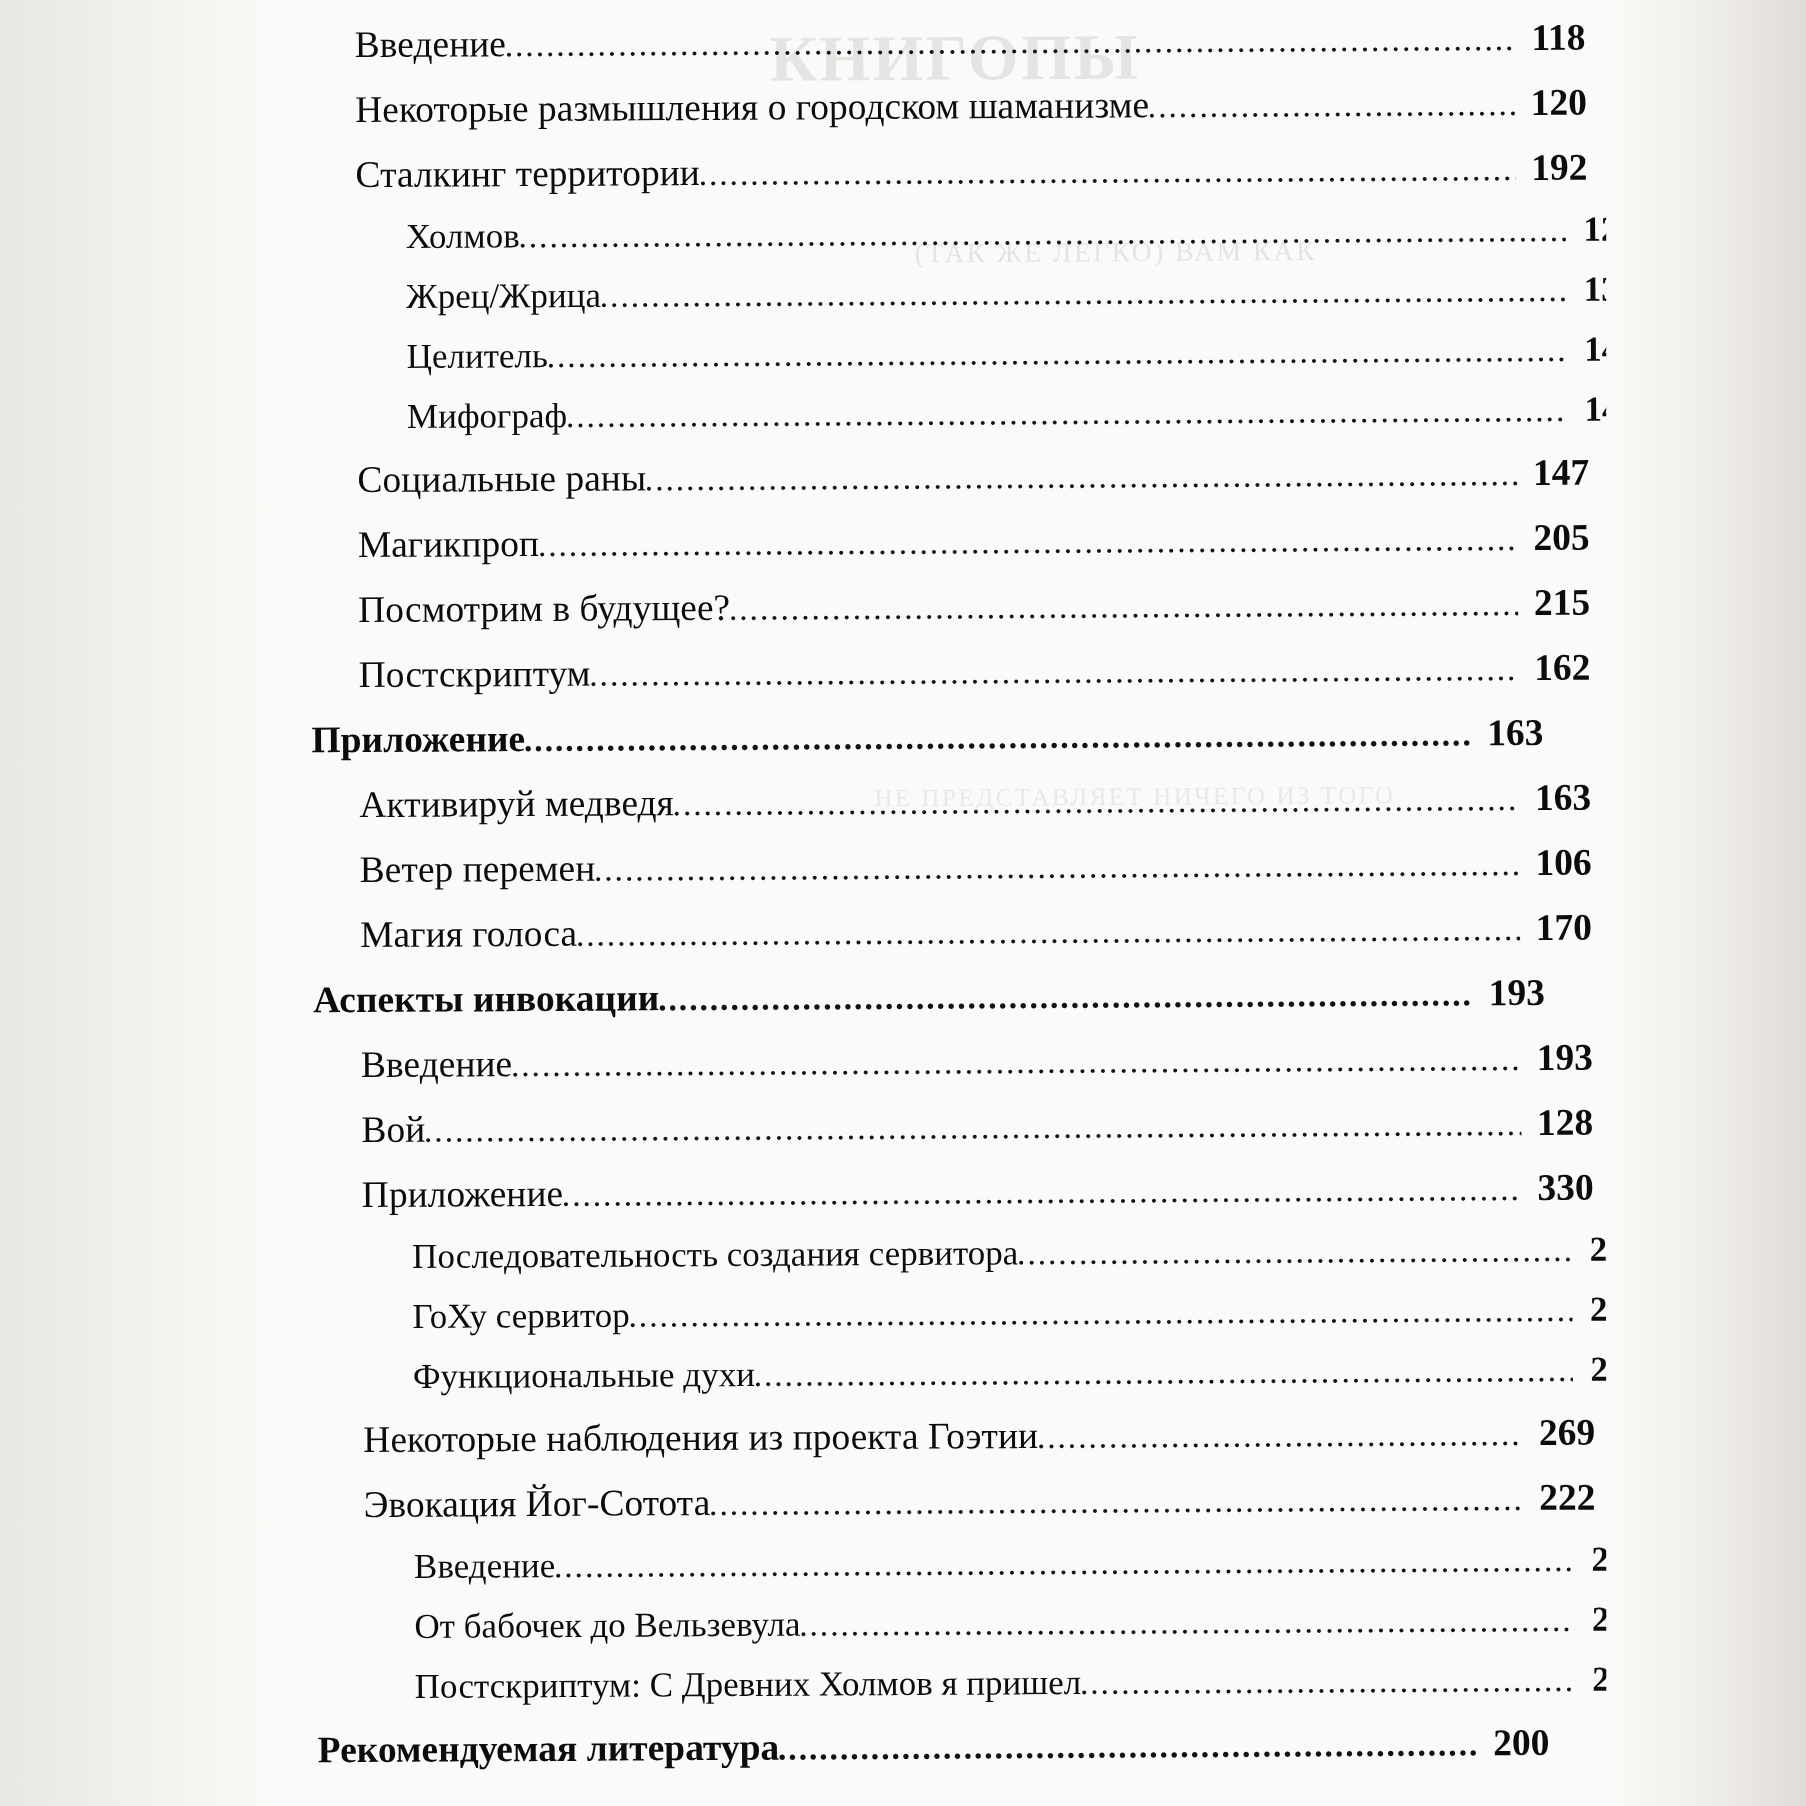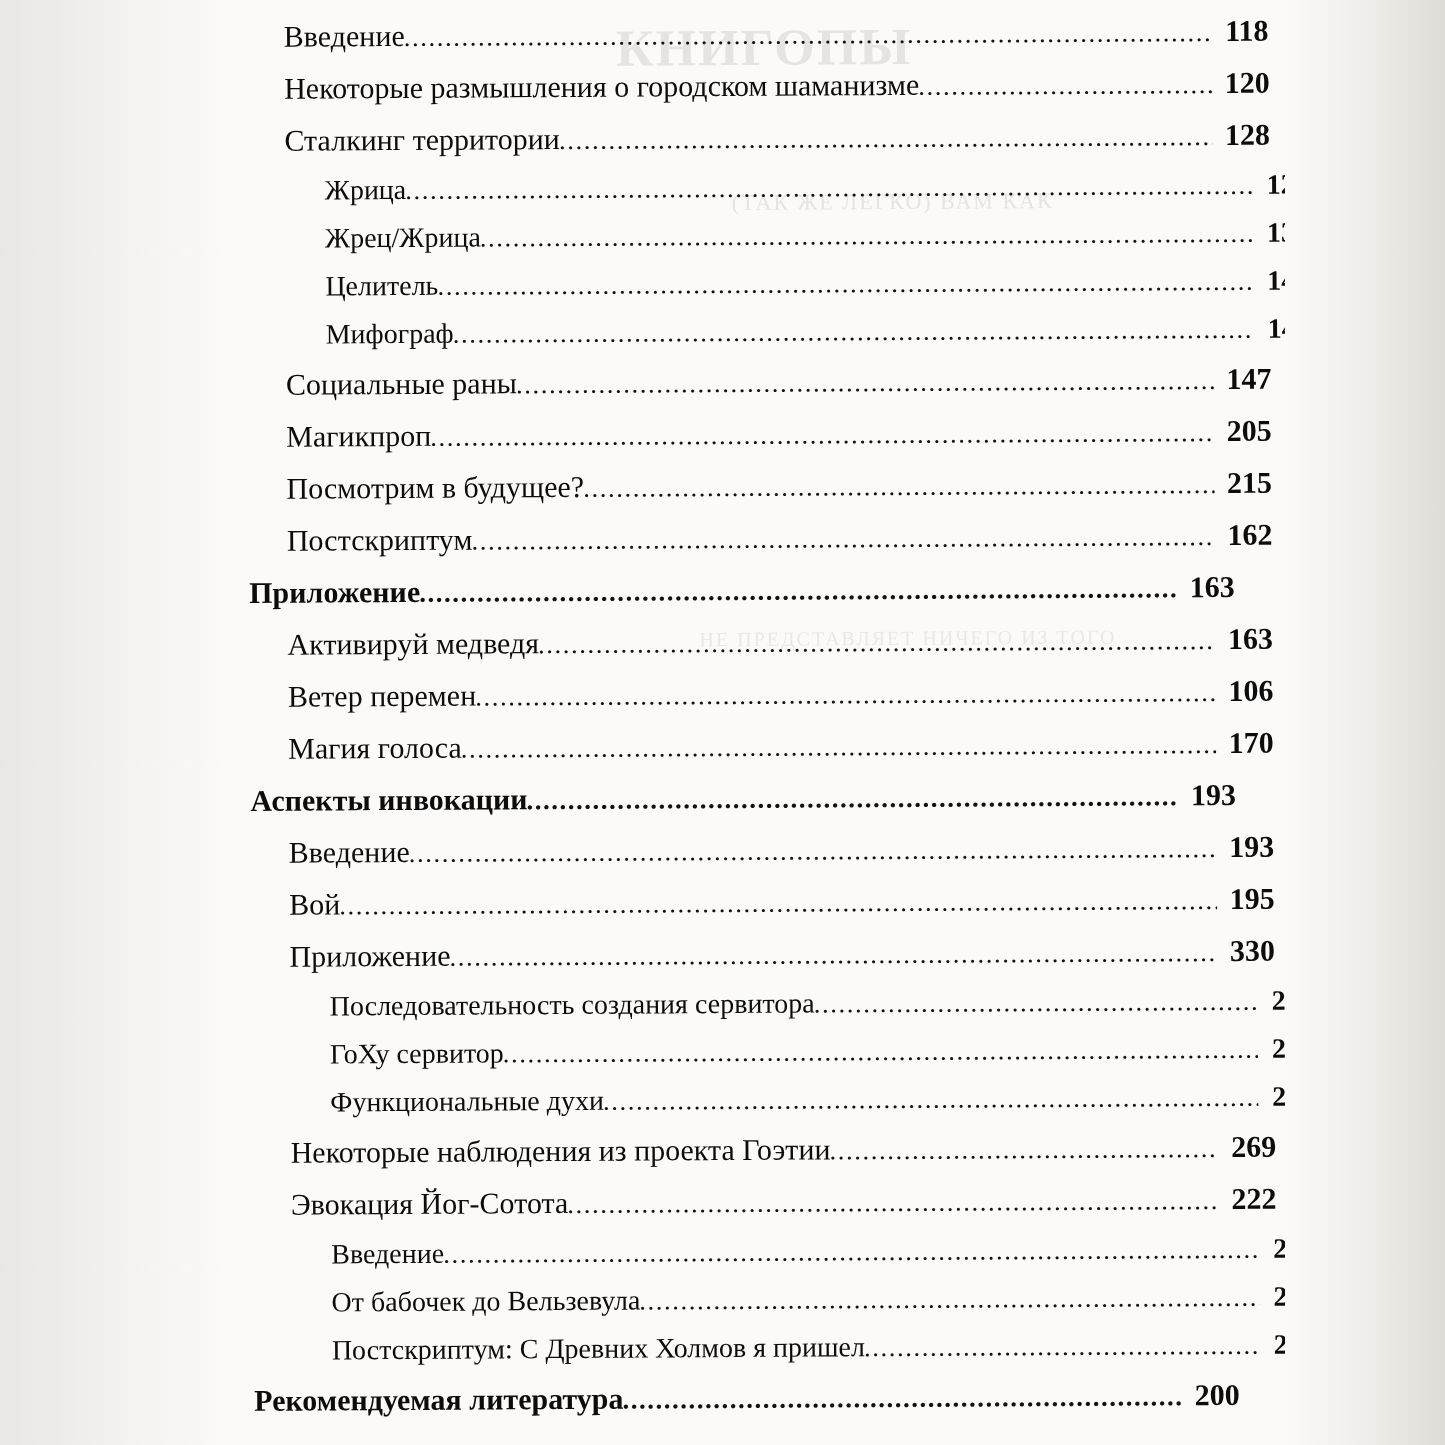--- a/index.html
+++ b/index.html
@@ -161,24 +161,24 @@
           <span class="toc-page">118</span>
         </div>
         <div class="toc-row lvl1">
           <span class="toc-label">Некоторые размышления о городском шаманизме</span>
           <span class="toc-dots">........................................................................................................................................................................................................</span>
           <span class="toc-page">120</span>
         </div>
         <div class="toc-row lvl1">
           <span class="toc-label">Сталкинг территории</span>
           <span class="toc-dots">........................................................................................................................................................................................................</span>
-          <span class="toc-page">128</span>
-        </div>
-        <div class="toc-row lvl2">
-          <span class="toc-label">Жрица</span>
+          <span class="toc-page">192</span>
+        </div>
+        <div class="toc-row lvl2">
+          <span class="toc-label">Холмов</span>
           <span class="toc-dots">........................................................................................................................................................................................................</span>
           <span class="toc-page">129</span>
         </div>
         <div class="toc-row lvl2">
           <span class="toc-label">Жрец/Жрица</span>
           <span class="toc-dots">........................................................................................................................................................................................................</span>
           <span class="toc-page">136</span>
         </div>
         <div class="toc-row lvl2">
           <span class="toc-label">Целитель</span>
@@ -236,21 +236,21 @@
           <span class="toc-page">193</span>
         </div>
         <div class="toc-row lvl1">
           <span class="toc-label">Введение</span>
           <span class="toc-dots">........................................................................................................................................................................................................</span>
           <span class="toc-page">193</span>
         </div>
         <div class="toc-row lvl1">
           <span class="toc-label">Вой</span>
           <span class="toc-dots">........................................................................................................................................................................................................</span>
-          <span class="toc-page">195</span>
+          <span class="toc-page">128</span>
         </div>
         <div class="toc-row lvl1">
           <span class="toc-label">Приложение</span>
           <span class="toc-dots">........................................................................................................................................................................................................</span>
           <span class="toc-page">330</span>
         </div>
         <div class="toc-row lvl2">
           <span class="toc-label">Последовательность создания сервитора</span>
           <span class="toc-dots">........................................................................................................................................................................................................</span>
           <span class="toc-page">206</span>

